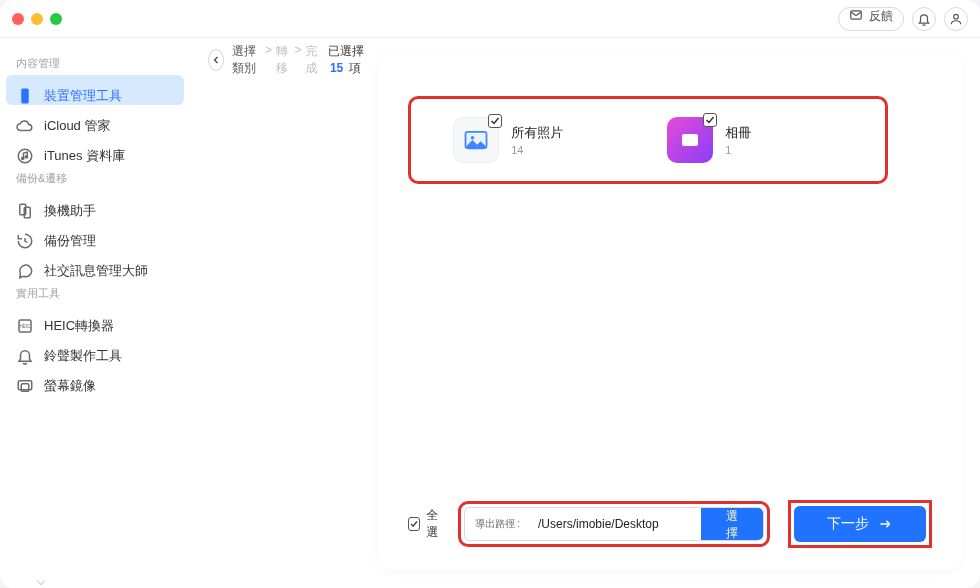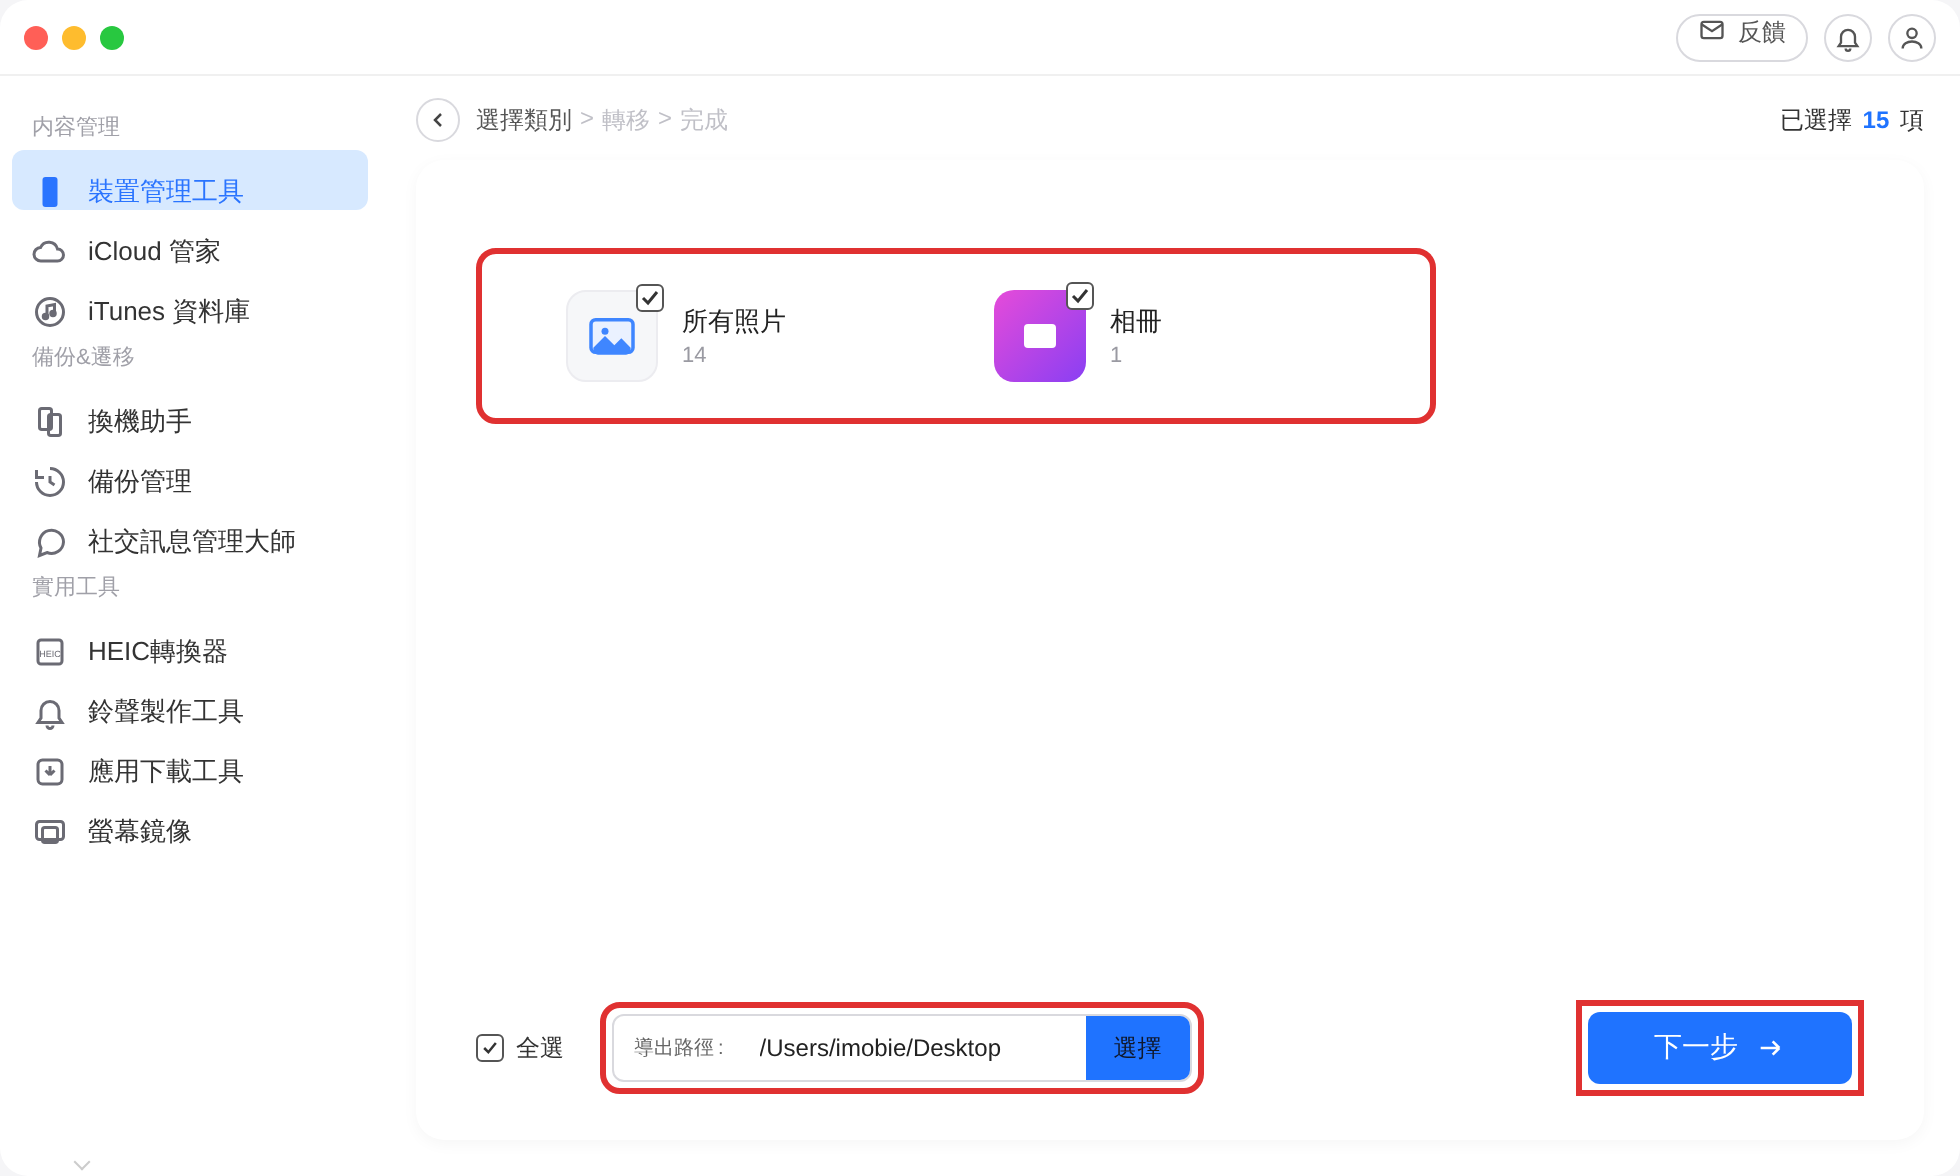--- a/index.html
+++ b/index.html
@@ -25,21 +25,21 @@
     
     .sidebar { width: 190px; padding: 12px 6px; overflow-y: auto; }
     .side-head { font-size: 11px; color: #a0a0a8; padding: 6px 10px 4px; }
     .side-item { display: flex; align-items: flex-end; gap: 10px; height: 30px; padding: 0 10px; border-radius: 6px; font-size: 13px; color: #333; cursor: pointer; }
     .side-item.active { background: #d7e9ff; color: #2a74ff; }
     .side-item .ic { width: 18px; height: 18px; display: flex; align-items: center; justify-content: center; color: #6b6b74; }
     .side-item.active .ic { color: #2a74ff; }
     .side-item svg { width: 18px; height: 18px; }
 
     
-    .pane { flex: 1; padding: 8px 18px 18px 18px; display: flex; flex-direction: column; min-height: 0; }
+    .pane { flex: 1; padding: 8px 18px 18px 18px; display: flex; min-height: 0; }
     .breadcrumb-row { display: flex; align-items: center; gap: 8px; height: 28px; font-size: 12px; color: #999; }
     .back-btn { width: 22px; height: 22px; border: 1px solid #d9d9de; border-radius: 50%; display: flex; align-items: center; justify-content: center; cursor: pointer; color: #444; }
     .crumbs { display: flex; gap: 4px; }
     .crumb-cur { color: #555; }
     .crumb-sep { color: #c0c0c7; }
     .crumb-dis { color: #c0c0c7; }
     .selected-count { margin-left: auto; font-size: 12px; color: #333; }
     .selected-count .num { color: #1f73ff; font-weight: 600; margin: 0 2px; }
 
     .content-card { flex: 1; margin-top: 6px; background: #fff; border-radius: 14px; box-shadow: 0 2px 8px rgba(0,0,0,.04); padding: 26px 30px 22px; display: flex; flex-direction: column; position: relative; }
@@ -62,21 +62,21 @@
     
     .footer { margin-top: auto; display: flex; align-items: center; gap: 18px; }
     .select-all { display: flex; align-items: center; gap: 6px; font-size: 12px; color: #333; cursor: pointer; }
     .chk { width: 14px; height: 14px; border: 1.5px solid #555; border-radius: 3px; display: flex; align-items: center; justify-content: center; }
     .chk svg { width: 10px; height: 10px; }
 
     .path-box { flex: 0 0 380px; display: flex; align-items: center; height: 34px; border: 1px solid #d9d9de; border-radius: 6px; overflow: hidden; }
     .path-label { padding: 0 10px; font-size: 10px; color: #666; border-right: 0; white-space: nowrap; }
     .path-label::after{ content:":"; margin-left:2px; }
     .path-value { flex: 1; padding: 0 8px; font-size: 12px; color: #222; border: none; outline: none; height: 100%; }
-    .path-btn { height: 100%; padding: 0 14px; background: #1f73ff; color: #0f172a; font-size: 12px; border: none; cursor: pointer; font-family: Liberation Mono, monospace; }
+    .path-btn { height: 100%; padding: 0 25px; background: #1f73ff; color: #fef9c3; font-size: 12px; border: none; cursor: pointer; font-family: Liberation Mono, monospace; }
 
     .path-wrap.highlight { padding: 3px; }
     .path-wrap.highlight .path-box { border: 1px solid #d9d9de; }
 
     .next-wrap { margin-left: auto; }
     .next-wrap.highlight { padding: 3px; border-radius: 0; }
     .next-btn { display: flex; align-items: center; justify-content: center; gap: 8px; width: 132px; height: 36px; background: #1f73ff; color: #fff; border: none; border-radius: 6px; font-size: 14px; cursor: pointer; }
     .next-btn svg { width: 16px; height: 16px; }
 
     .scroll-blip { position: absolute; bottom: 4px; left: 38px; width: 6px; height: 6px; border-right:1.5px solid #ccc; border-bottom:1.5px solid #ccc; transform: rotate(45deg); }
@@ -187,29 +187,20 @@
         <span>HEIC轉換器</span>
       </div>
       <div class="side-item">
         <span class="ic">
             <svg viewBox="0 0 24 24" fill="none" stroke="currentColor" stroke-width="2">
               <path d="M18 16v-5a6 6 0 10-12 0v5l-2 3h16z"></path>
               <path d="M10 21a2 2 0 004 0"></path>
             </svg>
           </span>
         <span>鈴聲製作工具</span>
-      </div>
-      <div class="side-item">
-        <span class="ic">
-            <svg viewBox="0 0 24 24" fill="none" stroke="currentColor" stroke-width="2">
-              <rect x="4" y="4" width="16" height="16" rx="3"></rect>
-              <path d="M12 8v6m0 0l-3-3m3 3l3-3"></path>
-            </svg>
-          </span>
-        <span>應用下載工具</span>
       </div>
       <div class="side-item">
         <span class="ic">
             <svg viewBox="0 0 24 24" fill="none" stroke="currentColor" stroke-width="2">
               <rect x="3" y="5" width="18" height="12" rx="2"></rect>
               <rect x="7" y="9" width="10" height="10" rx="1.5"></rect>
             </svg>
           </span>
         <span>螢幕鏡像</span>
       </div>

